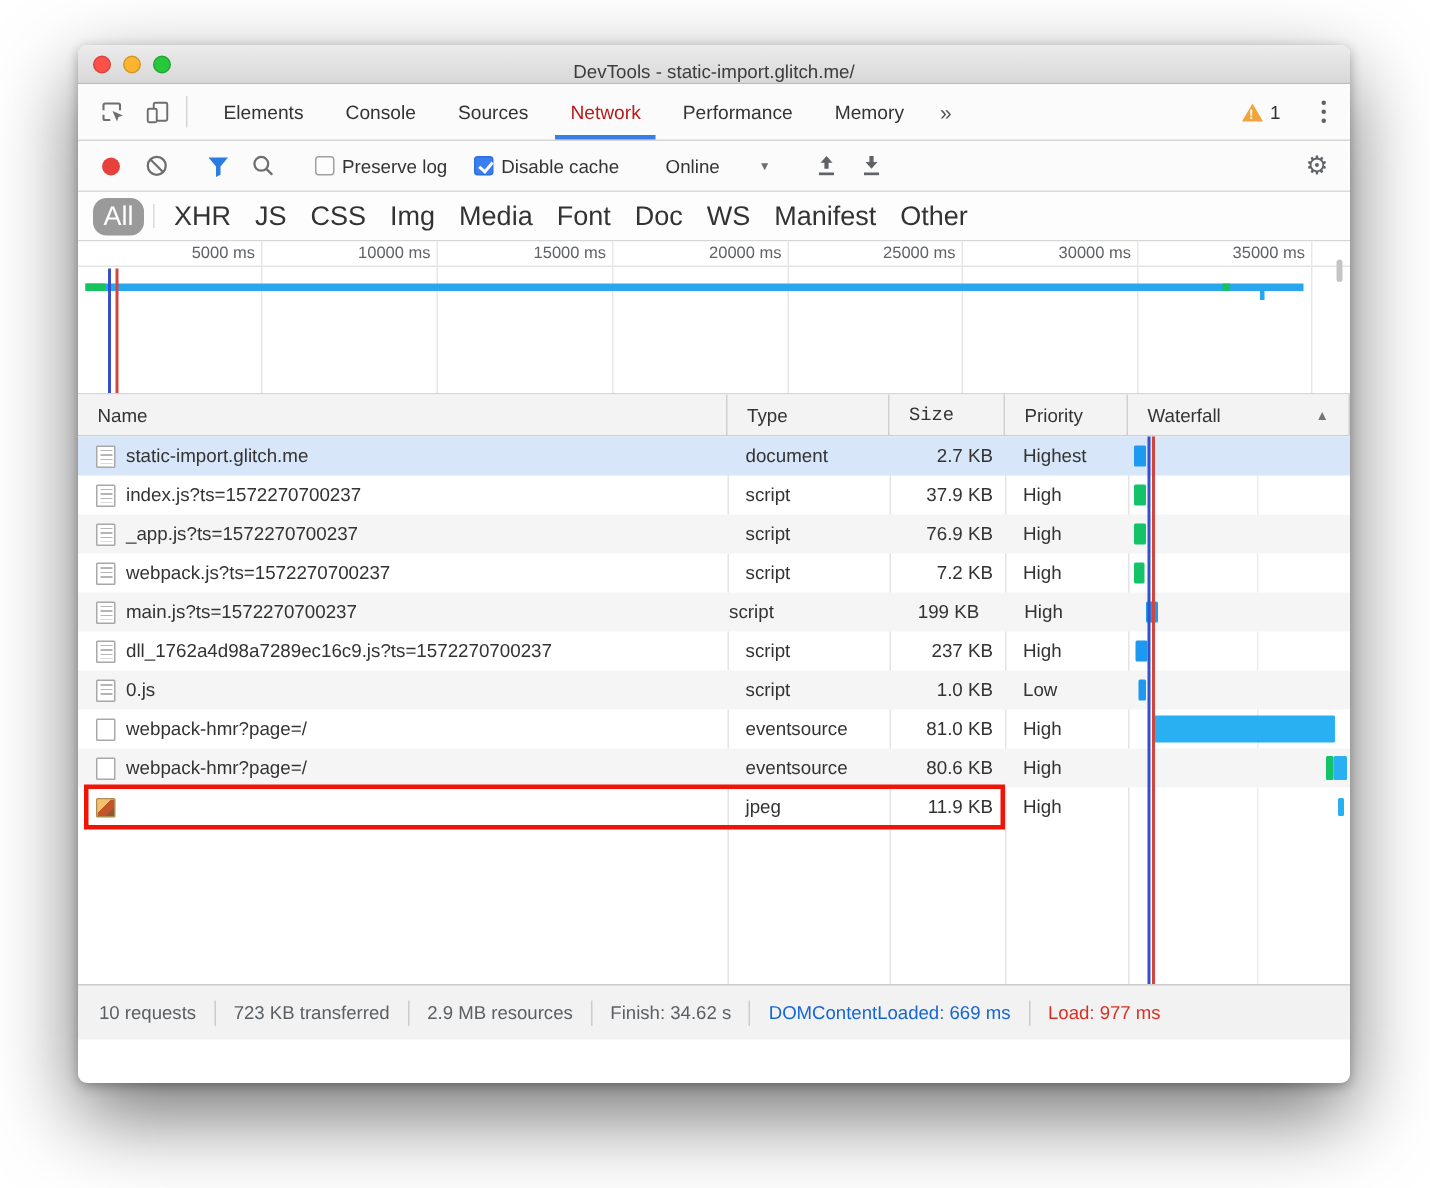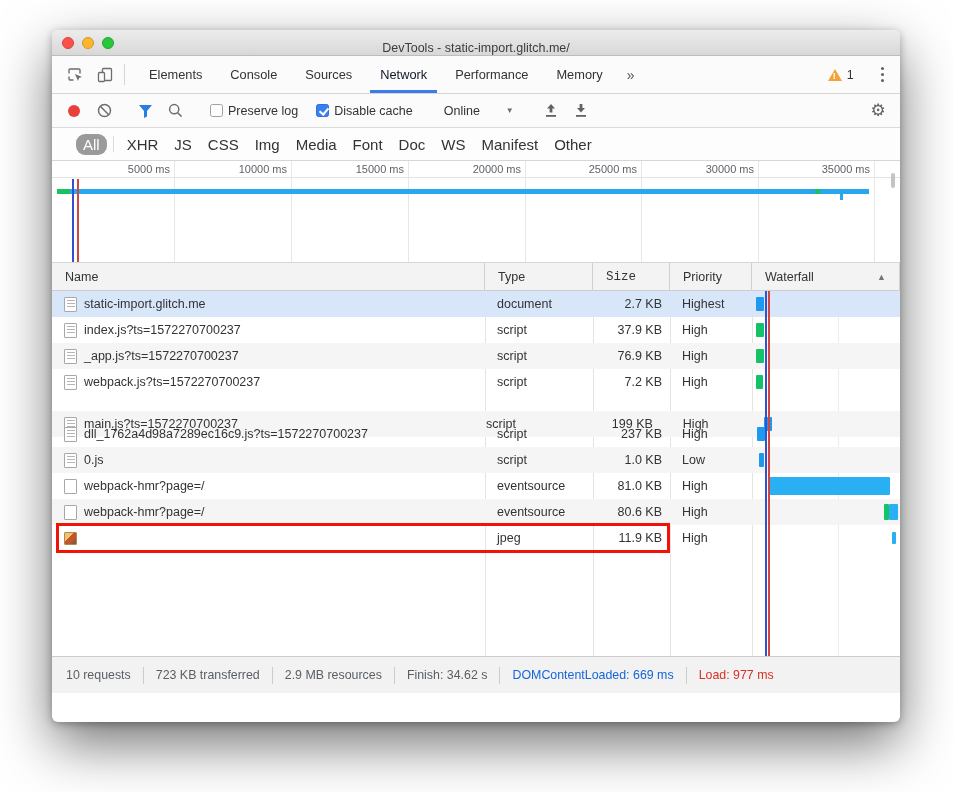--- a/index.html
+++ b/index.html
@@ -16,21 +16,21 @@
   .light.red { background:#fb5149; border:1px solid #d8443e; }
   .light.yellow { background:#fdb42e; border:1px solid #d1982a; }
   .light.green { background:#28c83c; border:1px solid #23a532; }
   .title-text { font-size:12.5px; color:#3c3c3c; }
   
   .tabbar { height:38px; background:#fbfbfb; border-bottom:1px solid #d6d6d6; display:flex; align-items:stretch; padding-left:8px; }
   .icon-btn { display:flex; align-items:center; justify-content:center; width:30px; cursor:pointer; }
   .vsep { width:1px; background:#d6d6d6; margin:8px 4px; }
   .tabs { display:flex; align-items:stretch; margin-left:6px; }
   .tab { display:flex; align-items:center; padding:0 14px; color:#333; position:relative; cursor:pointer; font-size:12.8px; }
-  .tab.active { color:#0f172a; }
+  .tab.active { color:#b91c1c; }
   .tab.active::after { content:""; position:absolute; left:4px; right:4px; bottom:0; height:3px; background:#3b7de8; }
   .tab-overflow { display:flex; align-items:center; padding:0 10px; font-size:14px; color:#555; cursor:pointer; }
   .tabbar-right { margin-left:auto; display:flex; align-items:center; padding-right:6px; }
   .warn { display:flex; align-items:center; gap:5px; padding:0 8px; cursor:pointer; }
   .warn-tri { position:relative; width:0; height:0; border-left:7px solid transparent; border-right:7px solid transparent; border-bottom:12px solid #f2a43a; }
   .warn-tri::after { content:"!"; position:absolute; left:-2px; top:2px; color:#fff; font-size:9px; font-weight:bold; }
   .warn-count { color:#333; }
   .kebab { display:flex; flex-direction:column; gap:2.5px; padding:0 10px; cursor:pointer; }
   .kebab i { width:3.4px; height:3.4px; border-radius:50%; background:#5f6368; }
   
@@ -42,21 +42,21 @@
   .box.checked { background:#3a7ff2; border-color:#2f6fdd; }
   .box.checked::after { content:""; position:absolute; left:3.5px; top:1px; width:4px; height:7px; border:solid #fff; border-width:0 2px 2px 0; transform:rotate(40deg); }
   .throttle { display:flex; align-items:center; gap:26px; padding:0 10px; cursor:pointer; }
   .dd-arrow { font-size:8px; color:#6e6e6e; }
   .toolbar .spacer { flex:1; }
   
   .filterrow { height:29px; background:#fdfdfd; display:flex; align-items:center; padding:0 10px; gap:10px; }
   .filter-input { width:275px; height:21px; border:1px solid #e3e3e3; background:#fff; font-size:12.5px; padding:0 6px; color:#333; outline:none; font-family:inherit; }
   .filter-input::placeholder { color:#9a9a9a; }
   
-  .pillsrow { height:33px; background:#fdfdfd; border-bottom:1px solid #d6d6d6; display:flex; align-items:center; padding:0 24px; font-size:15px; }
+  .pillsrow { height:33px; background:#fdfdfd; border-bottom:1px solid #d6d6d6; display:flex; align-items:center; padding:0 10px; font-size:18px; }
   .pill { padding:2px 7px; margin-right:2px; color:#333; cursor:pointer; border-radius:9px; }
   .pill.active { background:#9a9a9a; color:#fff; }
   .pill-div { width:1px; height:16px; background:#d9d9d9; margin:0 6px 0 4px; }
   
   .overview { position:relative; height:102px; background:#fff; border-bottom:1px solid #d6d6d6; overflow:hidden; }
   .ov-labelstrip { position:absolute; left:0; right:0; top:0; height:17px; border-bottom:1px solid #e4e4e4; }
   .ov-grid { position:absolute; top:0; bottom:0; width:1px; background:#e7e7e7; }
   .ov-tick { position:absolute; top:2px; width:110px; text-align:right; font-size:11px; color:#5f6368; }
   .ov-bar { position:absolute; top:28px; height:5px; background:#29a7ee; }
   .ov-green { position:absolute; top:28px; height:5px; background:#17c35f; }
@@ -305,21 +305,21 @@
             </div>
             <div>webpack.js?ts=1572270700237</div>
           </div>
           <div class="cell c-type">script</div>
           <div class="cell c-size">7.2 KB</div>
           <div class="cell c-prio">High</div>
           <div class="cell c-wf">
             <div class="wf-seg" style="left: 4px; width: 7px; height: 14px; top: 6px; background: rgb(20, 195, 103);"></div>
           </div>
         </div>
-        <div class="row striped" style="top: 120px; gap: 10px;">
+        <div class="row striped" style="top: 104px; gap: 10px;">
           <div class="cell c-name">
             <div class="fileicon">
               <div class="lines"></div>
             </div>
             <div>main.js?ts=1572270700237</div>
           </div>
           <div class="cell c-type">script</div>
           <div class="cell c-size">199 KB</div>
           <div class="cell c-prio">High</div>
           <div class="cell c-wf">

